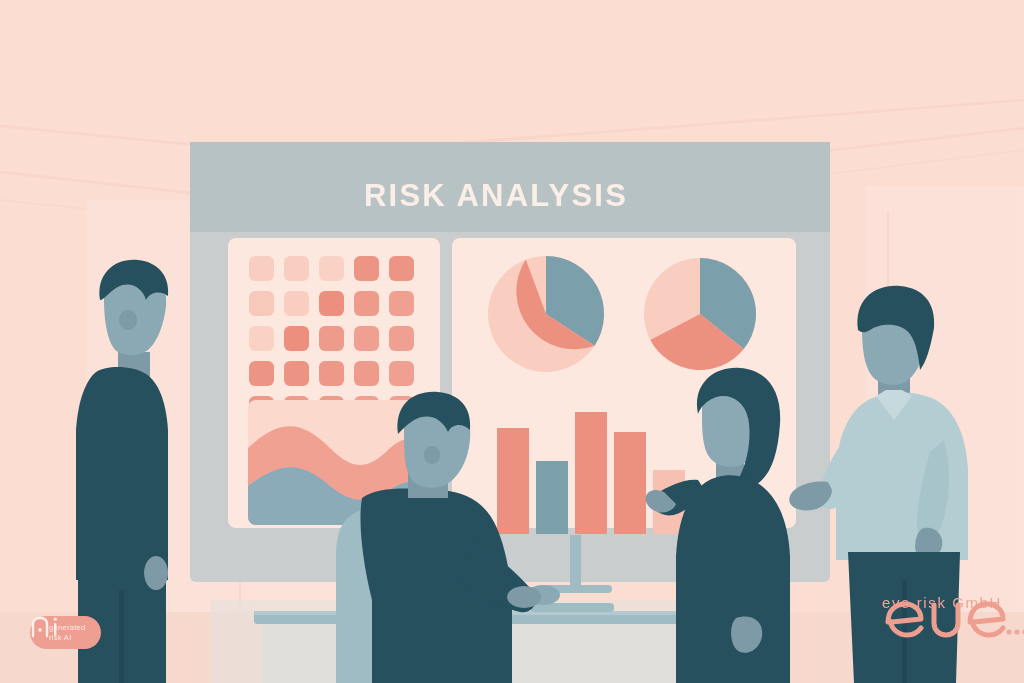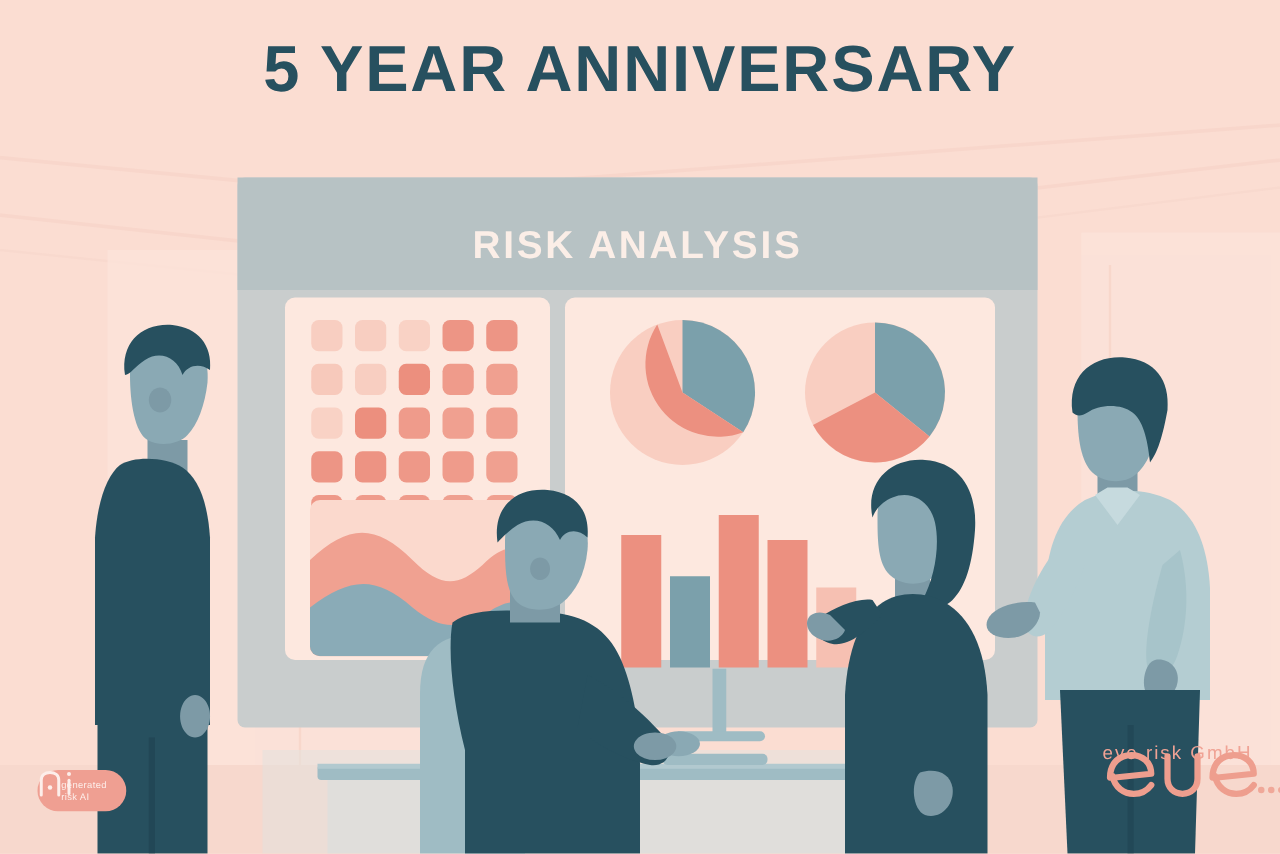--- a/index.html
+++ b/index.html
@@ -7,21 +7,21 @@
   #stage{position:relative;width:1024px;height:683px;overflow:hidden;background:#fadfd5;}
   #stage svg{display:block;position:absolute;top:0;left:0;}
 
   .title-text{
     position:absolute; left:0; right:0; top:30px; text-align:center;
     font-family:"Liberation Sans",sans-serif;
     font-size:52px; font-weight:bold; letter-spacing:1.5px;
     color:#27505f; line-height:1;
   }
   .board-title{
-    position:absolute; left:190px; width:640px; top:178px; text-align:center;
+    position:absolute; left:176px; width:640px; top:178px; text-align:center;
     font-family:"Liberation Sans",sans-serif;
     font-size:31px; font-weight:bold; letter-spacing:2.2px;
     color:#fbeee7;
   }
 
   .ai-badge{
     position:absolute; left:30px; top:616px;
     display:flex; align-items:center; gap:7px;
     background:#ef9f92; border-radius:22px;
     padding:7px 16px 7px 12px;
@@ -198,21 +198,20 @@
         <path d="M828 482 C812 480 794 486 790 496 C786 506 798 512 812 510 C824 508 832 498 832 490 Z" fill="#7d9aa6"></path>
         <path d="M944 440 C952 470 950 500 942 524 C936 542 922 546 918 534 C914 518 922 480 930 452 Z" fill="#a7c4ca"></path>
         <path d="M924 528 C934 526 944 534 942 546 C940 558 926 564 918 556 C912 548 916 530 924 528 Z" fill="#7d9aa6"></path>
         <path d="M848 552 L960 552 L956 683 L854 683 Z" fill="#27505f"></path>
         <rect x="902" y="580" width="5" height="103" fill="#1f4150" opacity="0.55"></rect>
       </g>
 
     </g>
   </svg>
 
-  <div class="title-text">5 YEAR ANNIVERSARY</div>
 
   <div class="board-title">RISK ANALYSIS</div>
 
   <div class="ai-badge">
     <span class="mark">
       <svg width="34" height="22" viewBox="0 0 34 22" aria-hidden="true">
         <path d="M3 20 L3 8 C3 4 6 2 10 2 C14 2 17 4 17 8 L17 20" fill="none" stroke="#fdeeea" stroke-width="2.4" stroke-linecap="round"></path>
         <circle cx="10" cy="14" r="1.8" fill="#fdeeea"></circle>
         <rect x="24" y="7" width="2.4" height="13" rx="1.2" fill="#fdeeea"></rect>
         <circle cx="25.2" cy="3.2" r="1.6" fill="#fdeeea"></circle>

